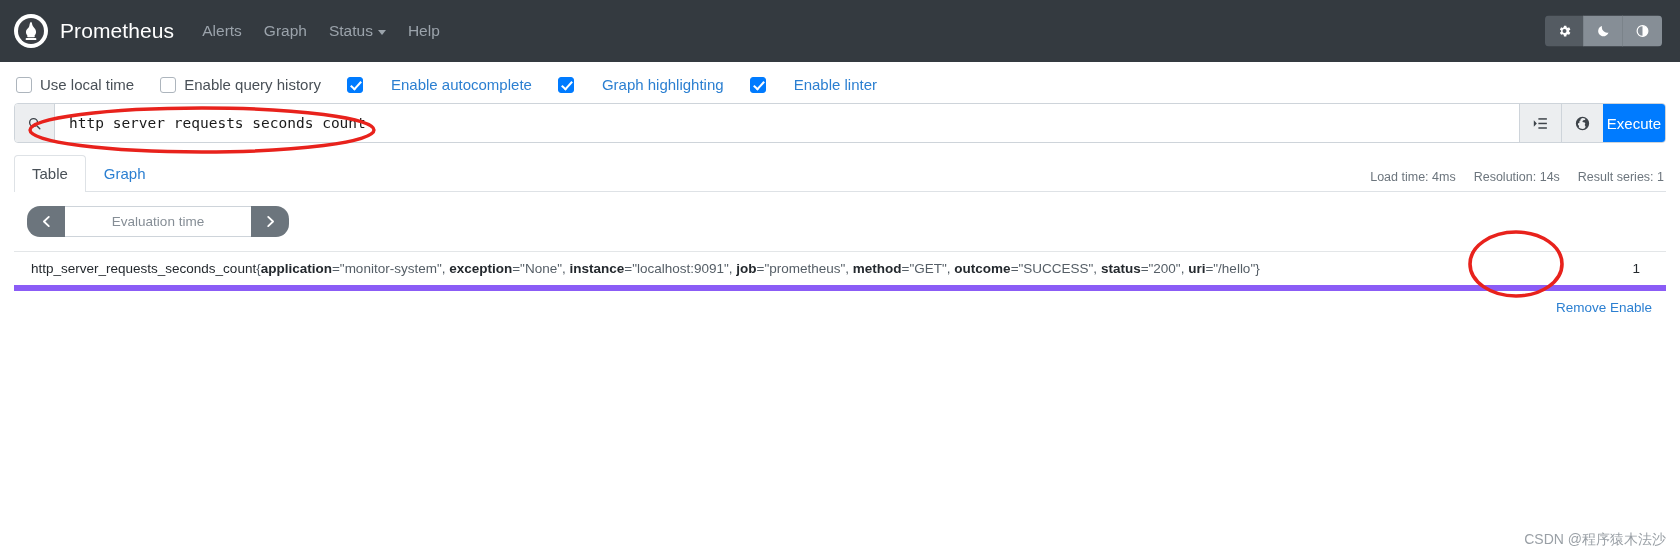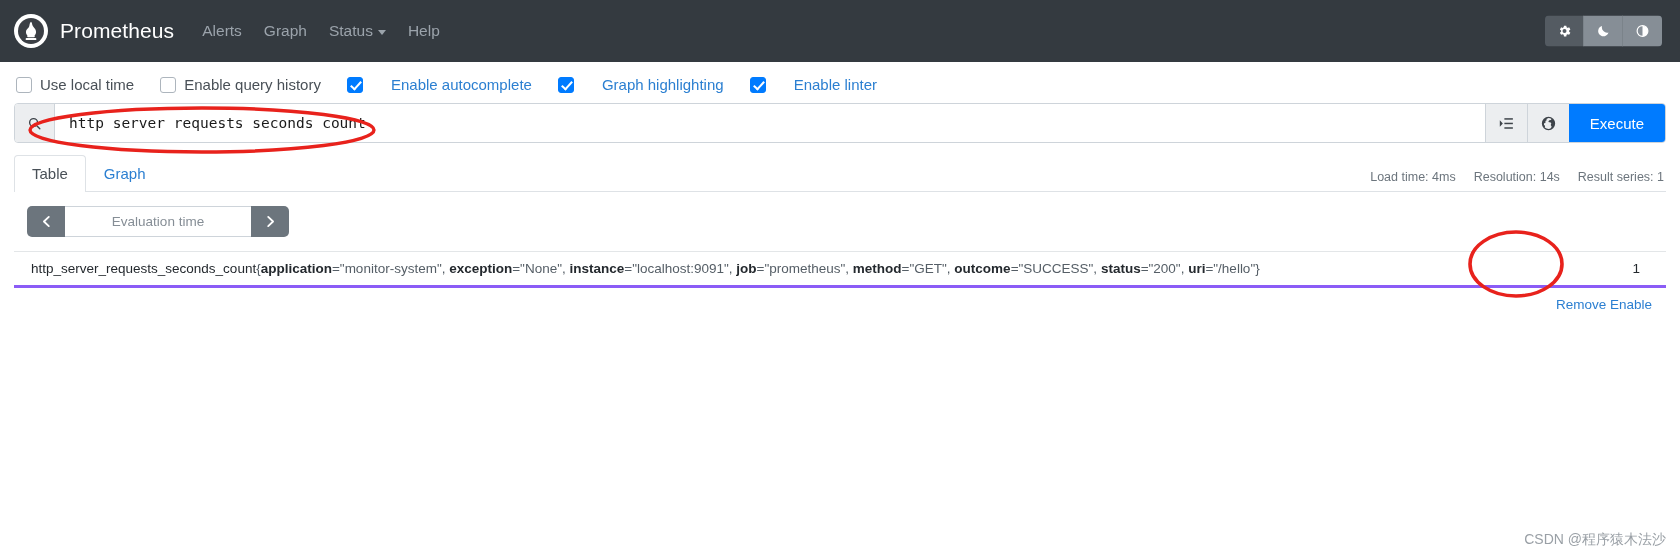--- a/index.html
+++ b/index.html
@@ -134,21 +134,21 @@
     border-left: 1px solid #ced4da;
     display: flex; align-items: center; justify-content: center;
     cursor: pointer;
     color: #3e444a;
   }
   .execute-btn {
     background: #007bff;
     color: #fff;
     border: none;
     font-size: 15px;
-    padding: 0 21px;
+    padding: 0 4px;
     cursor: pointer;
     font-family: "Liberation Sans", sans-serif;
     white-space: nowrap;
   }
 
   
   .panel { padding: 10px 14px 0 14px; }
   .tabs-row {
     position: relative;
     border-bottom: 1px solid #dee2e6;
@@ -178,21 +178,21 @@
     display: flex; gap: 18px;
     font-size: 12.5px;
     color: #6c757d;
   }
 
   .eval-row { padding-top: 14px; padding-left: 13px; }
   .eval-group {
     display: flex;
     width: 262px;
     height: 31px;
-    border-radius: 5px;
+    border-radius: 13px;
     overflow: hidden;
     box-shadow: 0 0 0 0 transparent;
   }
   .eval-btn {
     width: 38px;
     background: #6c757d;
     color: #fff;
     display: flex; align-items: center; justify-content: center;
     cursor: pointer;
     font-size: 15px;
@@ -206,21 +206,21 @@
     font-size: 13.5px;
     color: #495057;
     background: #fff;
     font-family: "Liberation Sans", sans-serif;
   }
   .eval-input::placeholder { color: #868e96; }
 
   .result-table {
     margin-top: 14px;
     border-top: 1px solid #e3e6e8;
-    border-bottom: 3px solid #8b5cf6;
+    border-bottom: 6px solid #8b5cf6;
   }
   .result-row {
     display: flex; align-items: center;
     justify-content: space-between;
     padding: 9px 12px 9px 17px;
     font-size: 13.5px;
   }
   .metric { color: #24292e; white-space: nowrap; }
   .metric b { font-weight: bold; }
   .metric .lv { color: #555e66; }

